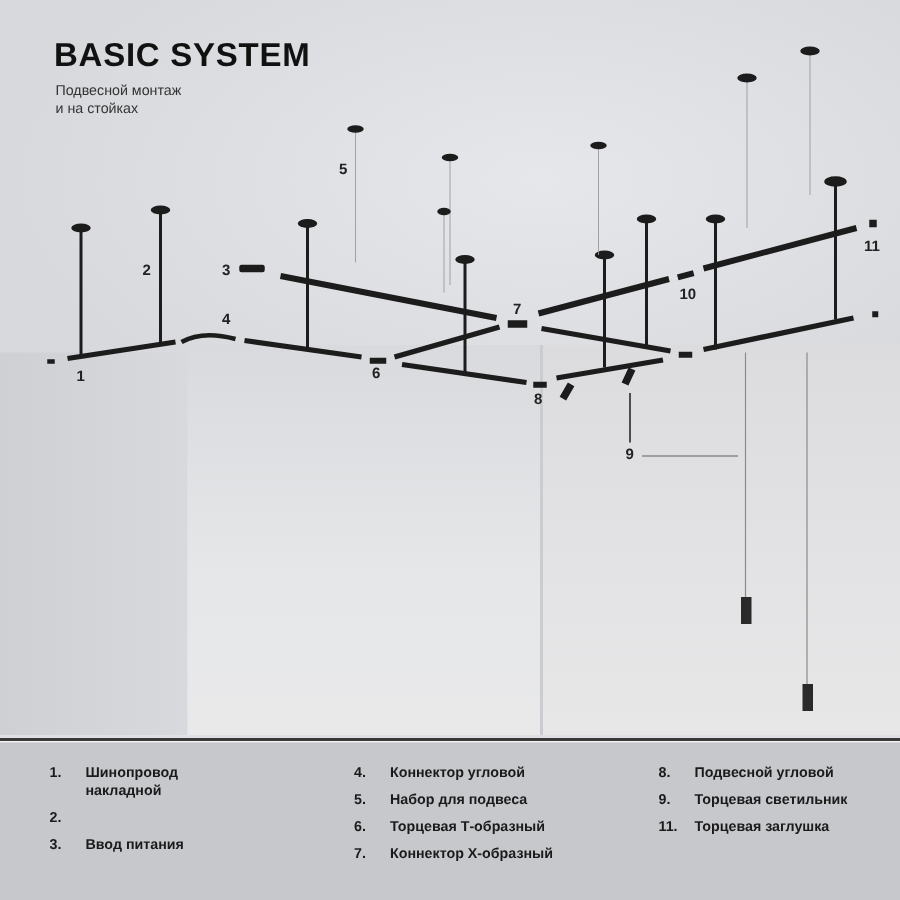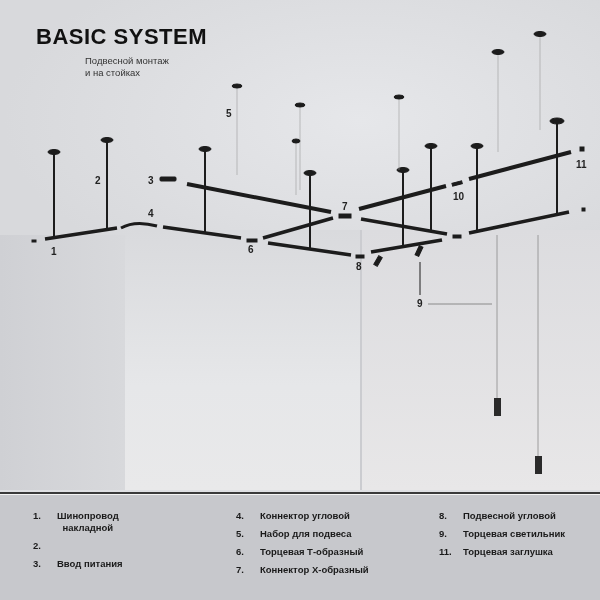--- a/index.html
+++ b/index.html
@@ -10,30 +10,30 @@
     background: radial-gradient(ellipse at 60% 40%, #e6e7ea 0%, #d8d9dc 70%); }
   .wall-left { position:absolute; left:0; top:235px; width:125px; height:255px;
     background: linear-gradient(90deg,#cfd0d4 0%,#d8d9dc 100%); }
   .wall-front { position:absolute; left:125px; top:230px; width:235px; height:260px;
     background: linear-gradient(180deg,#d9dadd 0%,#e6e7e9 60%,#e9e9ea 100%);
     border-radius: 12px 0 0 0; }
   .wall-right { position:absolute; left:360px; top:230px; width:240px; height:260px;
     background: linear-gradient(180deg,#dcdcdf 0%,#e8e7e8 100%); }
   .corner-line { position:absolute; left:360px; top:230px; width:2px; height:260px; background:#cbccd0; }
   .title { position:absolute; left:36px; top:24px; font-size:22px; font-weight:bold; color:#111; letter-spacing:0.5px; }
-  .subtitle { position:absolute; left:37px; top:55px; font-size:9.5px; color:#333; line-height:12px;margin-left:48px; }
+  .subtitle { position:absolute; left:37px; top:55px; font-size:9.5px; color:#333; line-height:12px; }
   .scene { position:absolute; left:0; top:0; }
   .callout { position:absolute; font-size:10px; font-weight:bold; color:#222; }
   .divider { position:absolute; left:0; top:492px; width:600px; height:2px; background:#3a3a3a; }
   .divider2 { position:absolute; left:0; top:494px; width:600px; height:1px; background:#f4f4f4; }
   .legend { position:absolute; left:0; top:495px; width:600px; height:105px; background:#c7c8cc; }
   .legend-col { position:absolute; top:15px; }
   .legend-item { display:flex; font-size:9.5px; font-weight:bold; color:#1a1a1a; line-height:12px; margin-bottom:6px; }
   .legend-num { width:24px; flex:none; }
-  .legend-label { white-space:pre-line;text-align:center; }
+  .legend-label { white-space:pre-line; }
 </style>
 </head>
 <body>
 
 <div class="page">
   <div class="ceiling"></div>
   <div class="wall-left"></div>
   <div class="wall-front"></div>
   <div class="wall-right"></div>
   <div class="corner-line"></div>

